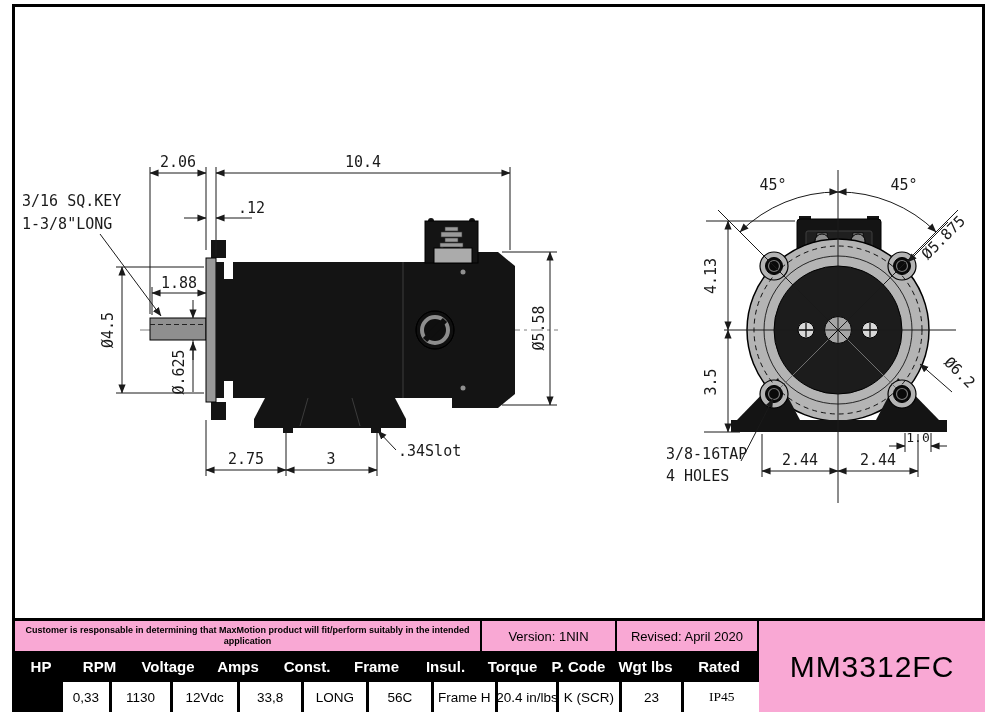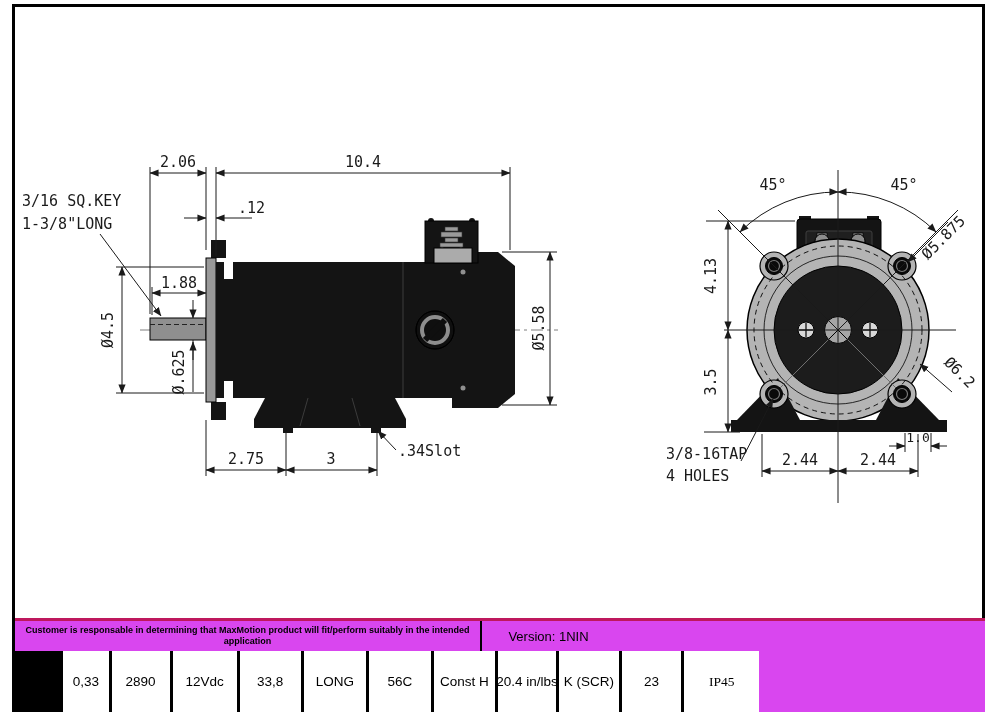--- a/index.html
+++ b/index.html
@@ -15,21 +15,21 @@
 
   
   .ct { font:15px "DejaVu Sans Mono", monospace; fill:#1a1a1a; }
   .ct-sm { font:13px "DejaVu Sans Mono", monospace; fill:#1a1a1a; }
   .dl { stroke:#1a1a1a; stroke-width:1; fill:none; }
   .cl { stroke:#6f6f6f; stroke-width:0.9; fill:none; }
 
   
   .spec {
     position:absolute; left:15px; top:618px; width:970px; height:94px;
-    border-top:3px solid #be185d; box-sizing:border-box; display:flex; background:#d946ef;justify-content:space-between;
+    border-top:3px solid #000000; box-sizing:border-box; display:flex; background:#f9a8d4;justify-content:space-between;
   }
   .spec-left { width:744px; display:flex; flex-direction:column; }
   .row-top { height:30px; display:flex; box-sizing:border-box; }
   .disclaimer {
     width:465px; box-sizing:border-box; font-size:9px; font-weight:bold; line-height:1.25;
     display:flex; align-items:center; justify-content:center; text-align:center; padding:1px 3px;
   }
   .vercell, .revcell {
     box-sizing:border-box; border-left:2.5px solid #000; font-size:13px;
     display:flex; align-items:center; justify-content:center;
@@ -247,29 +247,44 @@
       <text class="ct" x="666" y="459">3/8-16TAP</text>
       <text class="ct" x="666" y="481">4 HOLES</text>
     </g>
   </svg>
 
   <div class="spec">
     <div class="spec-left">
       <div class="row-top">
         <div class="disclaimer">Customer is responsable in determining that MaxMotion product will fit/perform suitably in the intended application</div>
         <div class="vercell">Version: 1NIN</div>
+        <div class="revcell">Revised: April 2020</div>
+      </div>
+      <div class="row-head">
+        <div class="hcell c0">HP</div>
+        <div class="hcell c1">RPM</div>
+        <div class="hcell c2">Voltage</div>
+        <div class="hcell c3">Amps</div>
+        <div class="hcell c4">Const.</div>
+        <div class="hcell c5">Frame</div>
+        <div class="hcell c6">Insul.</div>
+        <div class="hcell c7">Torque</div>
+        <div class="hcell c8">P. Code</div>
+        <div class="hcell c9">Wgt lbs</div>
+        <div class="hcell c10">Rated</div>
       </div>
       <div class="row-val">
         <div class="vcell c0">0,33</div>
-        <div class="vcell c1">2890</div>
+        <div class="vcell c1">1130</div>
         <div class="vcell c2">12Vdc</div>
         <div class="vcell c3">33,8</div>
         <div class="vcell c4">LONG</div>
         <div class="vcell c5">56C</div>
-        <div class="vcell c6">Const H</div>
+        <div class="vcell c6">Frame H</div>
         <div class="vcell c7">20.4 in/lbs</div>
         <div class="vcell c8">K (SCR)</div>
         <div class="vcell c9">23</div>
         <div class="vcell c10">IP45</div>
       </div>
     </div>
+    <div class="spec-right">MM3312FC</div>
   </div>
 </div>
 
 </body></html>

